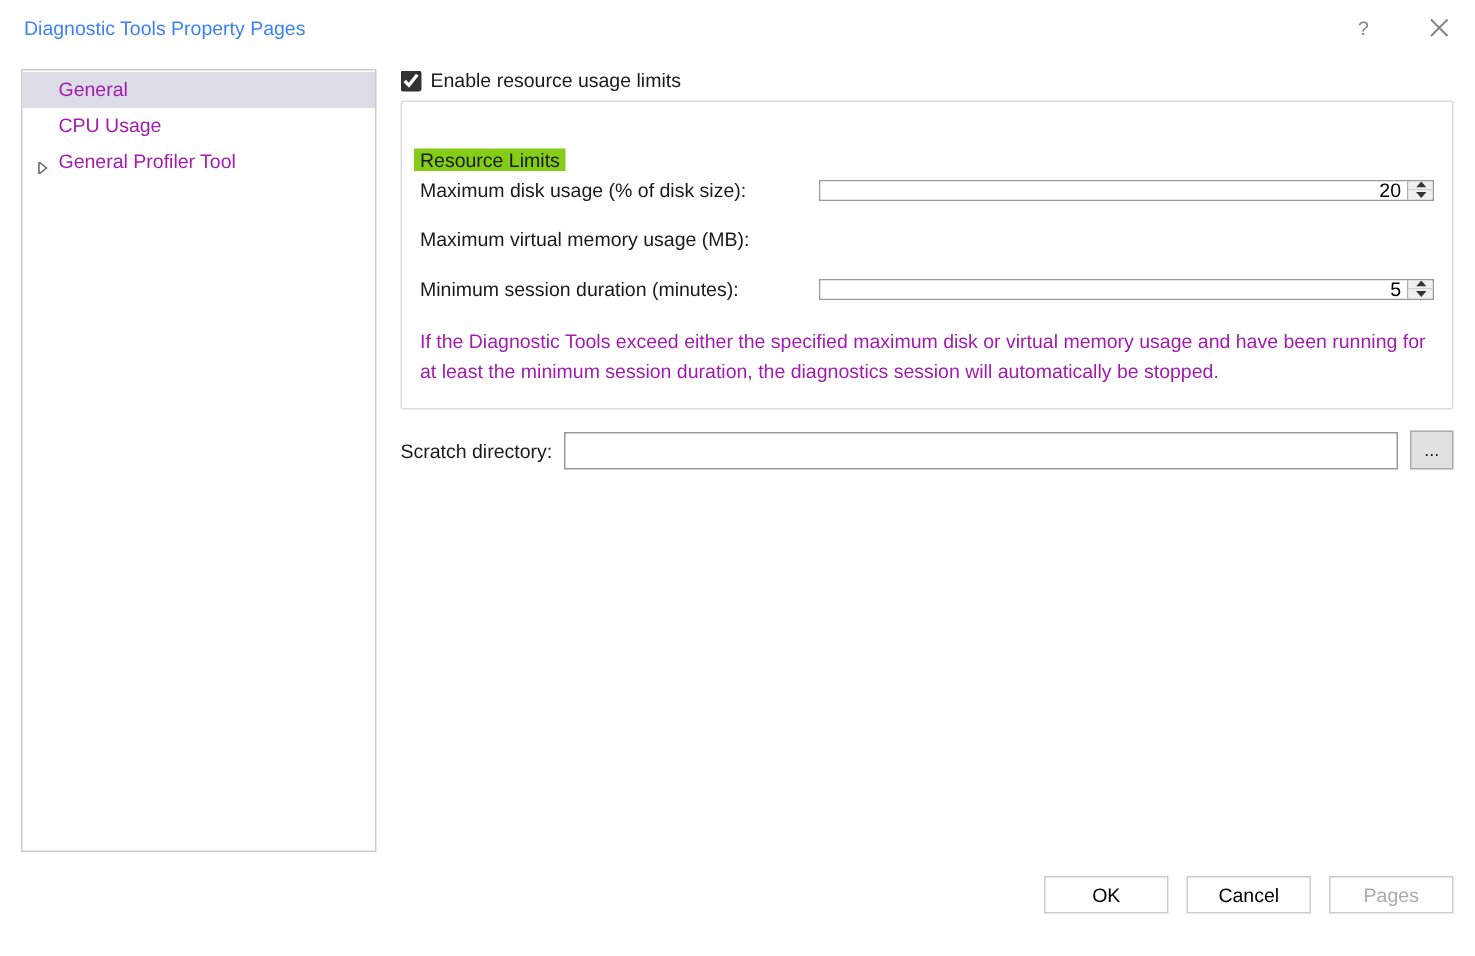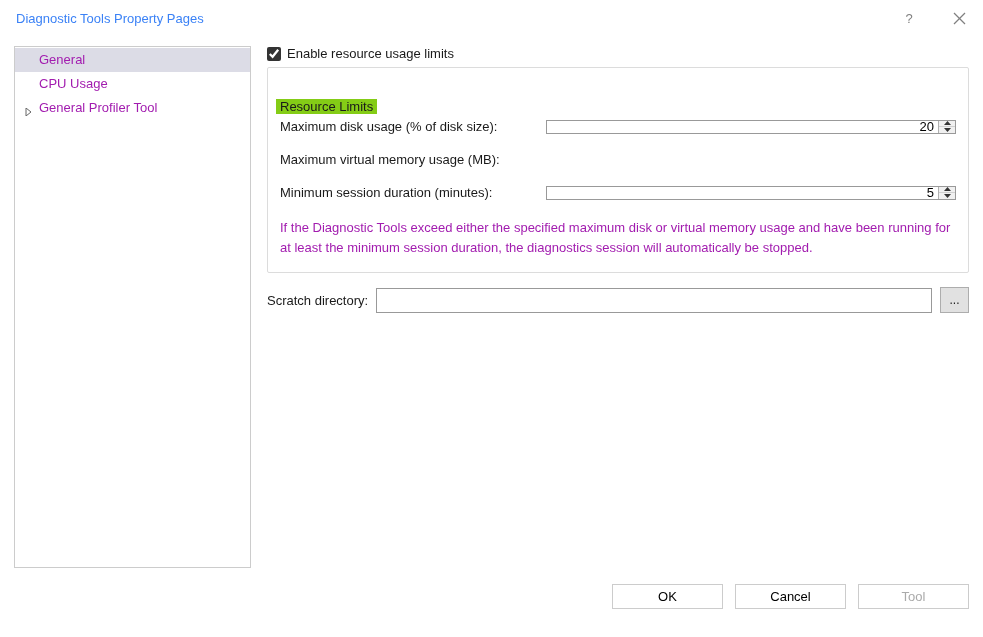--- a/index.html
+++ b/index.html
@@ -204,21 +204,21 @@
       justify-content: center;
       font-size: 12px;
     }
     .dialog-footer {
       display: flex;
       justify-content: flex-end;
       gap: 12px;
       padding: 6px 14px 12px 14px;
     }
     .dlg-btn {
-      width: 111px;
+      width: 83px;
       height: 25px;
       border: 1px solid #cccccc;
       background: #ffffff;
       font-size: 13px;
       font-family: inherit;
       cursor: default;
     }
     .dlg-btn.disabled {
       color: #aaaaaa;
     }
@@ -322,14 +322,14 @@
         <span>...</span>
       </div>
     </div>
 
   </div>
 </div>
 
 <div class="dialog-footer">
   <button class="dlg-btn">OK</button>
   <button class="dlg-btn">Cancel</button>
-  <button class="dlg-btn disabled">Tool</button>
+  <button class="dlg-btn disabled">Pages</button>
 </div>
 
 </body></html>

